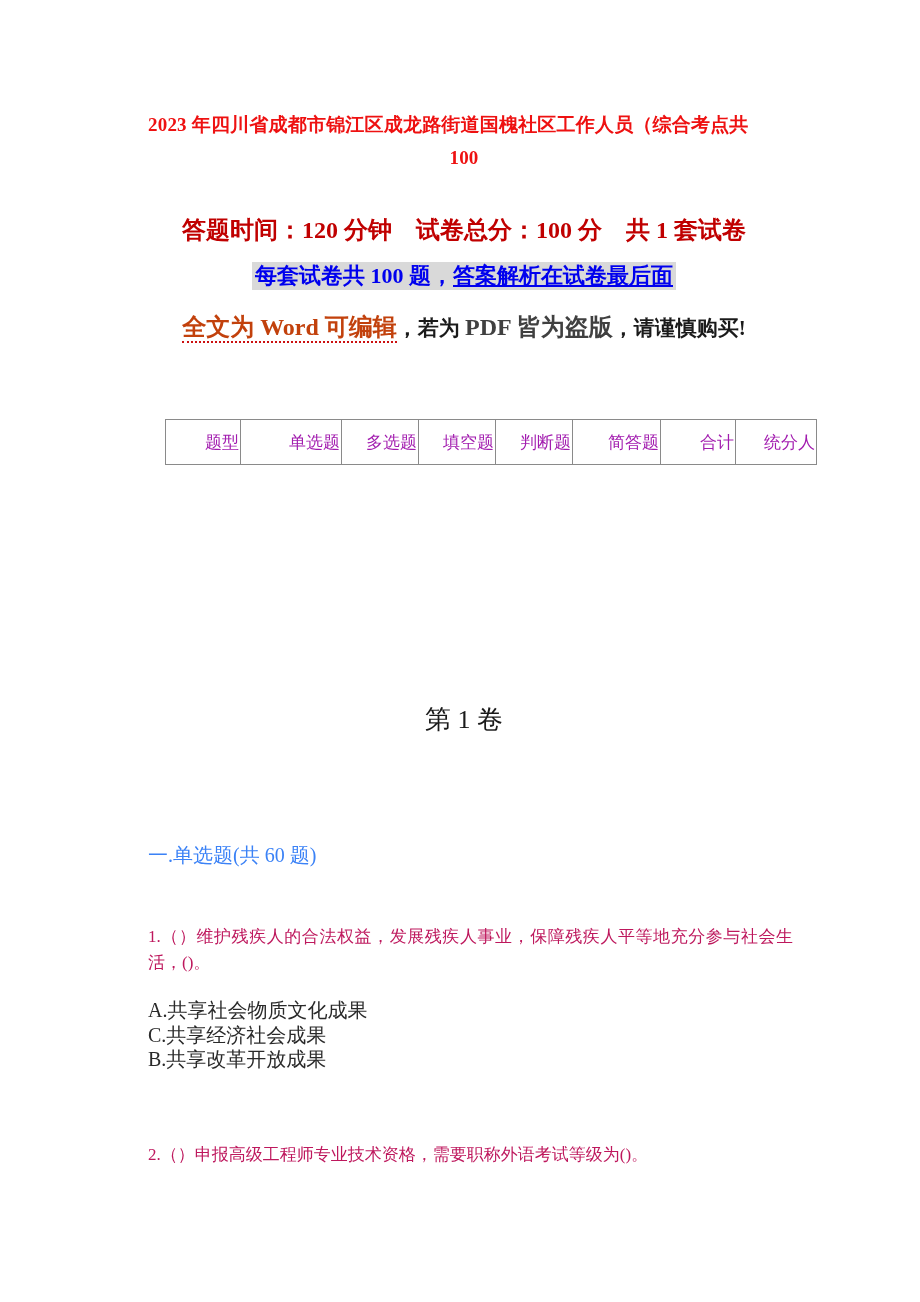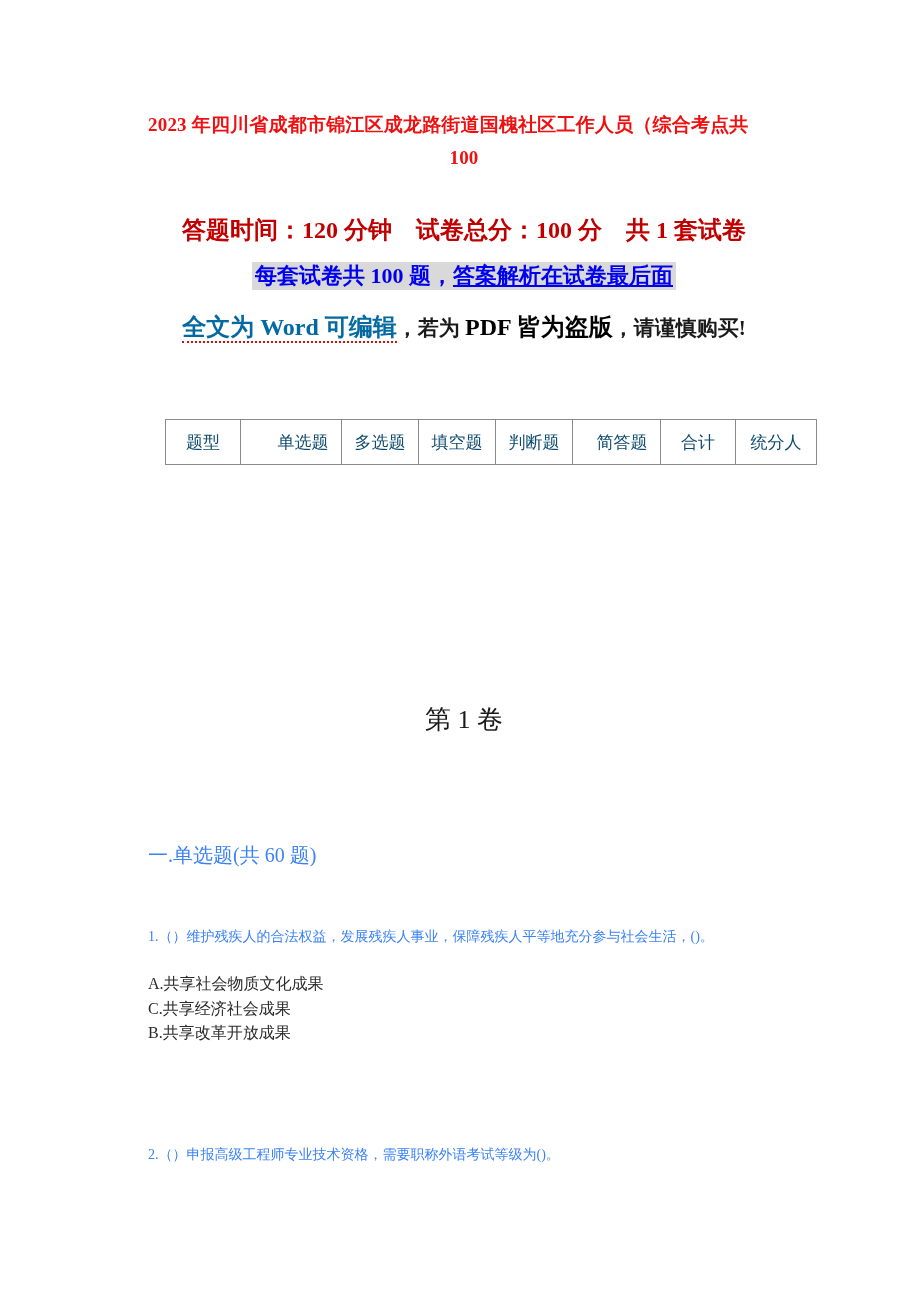--- a/index.html
+++ b/index.html
@@ -81,42 +81,42 @@
     left: 0;
     top: 305px;
     width: 632px;
     text-align: center;
     font-size: 24px;
     line-height: 44px;
     font-weight: bold;
     color: #1a1a1a;
   }
   .sub3 .red-dot {
-    color: #0369a1;
+    color: #c2410c;
     border-bottom: 2px dotted #cc1111;
     padding-bottom: 1px;
     margin-top: 8px;
   }
   .sub3 .plain { color: #1a1a1a; font-size: 21px; }
-  .sub3 .red-bold { color: #000000; }
+  .sub3 .red-bold { color: #404040; }
 
   
   .score-table {
     position: absolute;
     left: 17px;
     top: 419px;
     width: 592px;
     border-collapse: collapse;
     table-layout: fixed;
   }
   .score-table td {
     border: 1px solid #8a8a8a;
-    text-align: center;
+    text-align: right;
     font-size: 17px;
-    color: #0c4a6e;
+    color: #a21caf;
     font-family: "Liberation Serif", "DejaVu Serif", serif;
   }
   .score-table tr.head td { height: 42px; }
   .score-table tr.body td { height: 42px; }
   .score-table .c0 { width: 72px; }
   .score-table .c1 { width: 74px; padding-left: 25px; }
   .score-table .c2 { width: 74px; }
   .score-table .c3 { width: 74px; }
   .score-table .c4 { width: 74px; }
   .score-table .c5 { width: 74px; padding-left: 12px; }
@@ -145,31 +145,31 @@
     line-height: 30px;
     color: #3b82f6;
   }
 
   
   .q-block { position: absolute; left: 0; width: 645px; }
   #q1 { top: 924px; }
   #q2 { top: 1142px; }
 
   .q-stem {
-    font-size: 14px;
+    font-size: 17px;
     line-height: 26px;
-    color: #3b82f6;
+    color: #be185d;
     text-align: justify;
     text-align-last: left;
   }
   .q-options {
     margin-top: 22px;
   }
   .q-opt {
-    font-size: 16px;
+    font-size: 20px;
     line-height: 24.5px;
     color: #2a2a2a;
   }
   .q-answer {
     font-size: 16px;
     line-height: 24.5px;
     color: #2a2a2a;
     margin-top: 0px;
   }
 </style>

